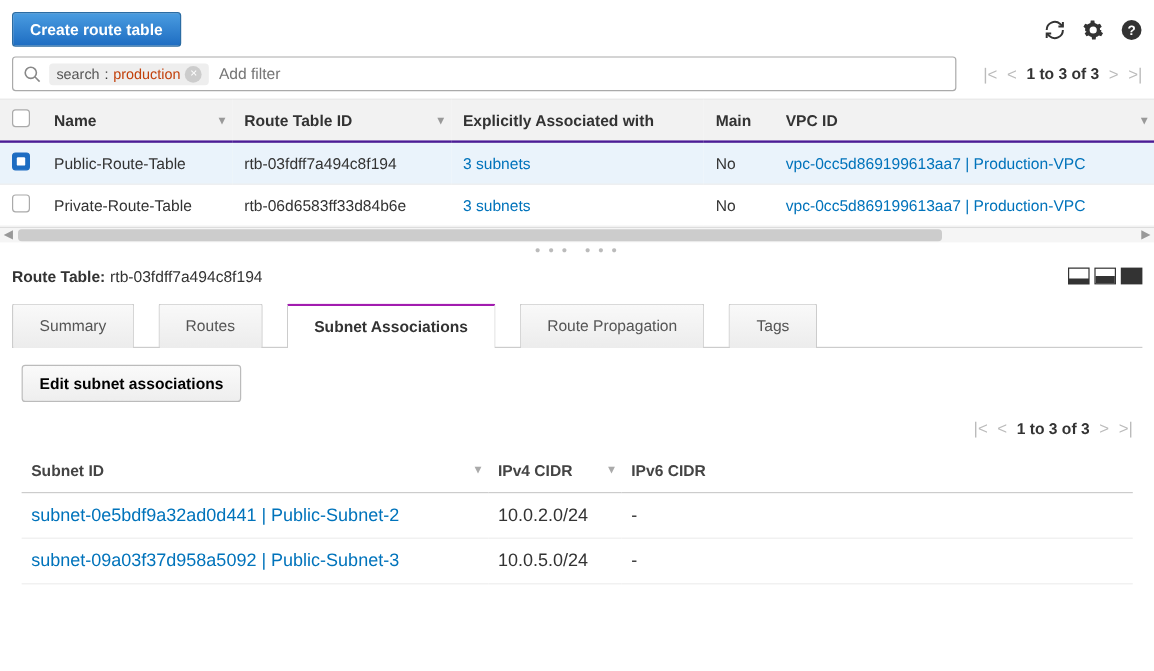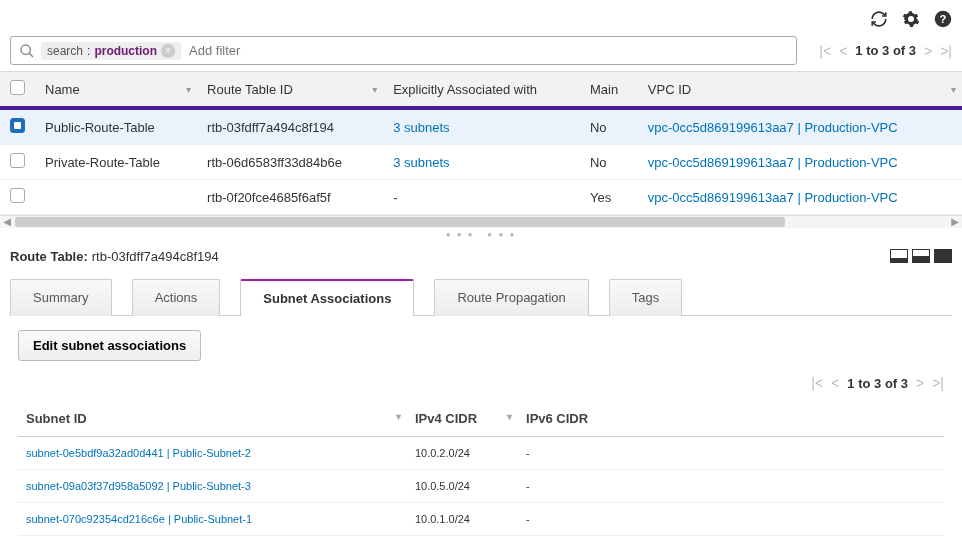--- a/index.html
+++ b/index.html
@@ -12,30 +12,30 @@
     .btn-secondary .caret { margin-left: 6px; }
     .toolbar-right { margin-left: auto; display: flex; gap: 14px; align-items: center; }
     .icon-btn { cursor: pointer; color: #333; display: inline-flex; }
     
     
     .search-row { display: flex; align-items: center; padding: 0 10px 6px 10px; gap: 22px; }
     .search-box { flex: 1; display: flex; align-items: center; border: 1px solid #aaa; border-radius: 3px; padding: 4px 8px; background: #fff; }
     .search-box svg { flex-shrink: 0; }
     .search-tag { background: #eee; border-radius: 3px; padding: 2px 6px; margin: 0 6px; font-size: 12px; display: inline-flex; align-items: center; gap: 4px; }
     .search-tag .tag-key { color: #555; }
-    .search-tag .tag-val { color: #701a75; font-weight: bold; }
+    .search-tag .tag-val { color: #c2410c; }
     .search-tag .tag-x { background: #ccc; color: #fff; border-radius: 50%; width: 14px; height: 14px; display: inline-flex; align-items: center; justify-content: center; font-size: 10px; cursor: pointer; }
     .search-box input { border: none; outline: none; flex: 1; font-size: 13px; color: #888; padding: 2px; }
     .pager { display: flex; align-items: center; gap: 8px; color: #888; font-size: 13px; }
     .pager .pg-btn { cursor: pointer; color: #bbb; font-size: 14px; }
     .pager .count { color: #333; font-weight: bold; text-align: center; }
     
     
     .tbl { width: 100%; border-collapse: collapse; }
-    .tbl thead th { background: #f2f2f2; border-top: 1px solid #ddd; border-bottom: 4px solid #4c1d95; padding: 8px 10px; text-align: left; font-weight: normal; font-size: 13px; color: #333; position: relative; }
+    .tbl thead th { background: #f2f2f2; border-top: 1px solid #ddd; border-bottom: 2px solid #4c1d95; padding: 8px 10px; text-align: left; font-weight: bold; font-size: 13px; color: #333; position: relative; }
     .tbl thead th .sort-caret { position: absolute; right: 6px; top: 50%; transform: translateY(-50%); color: #999; font-size: 10px; }
     .tbl tbody td { padding: 8px 10px; border-bottom: 1px solid #eee; font-size: 13px; }
     .tbl tbody tr.selected { background: #eaf3fb; }
     .tbl .chk-cell { width: 34px; text-align: center; }
     .chk { width: 15px; height: 15px; border: 1px solid #aaa; border-radius: 3px; display: inline-block; background: #fff; }
     .chk.checked { background: #1e6dc2; border-color: #1e6dc2; position: relative; }
     .chk.checked::after { content: ""; position: absolute; left: 3px; top: 3px; width: 7px; height: 7px; background: #fff; border-radius: 1px; }
     .link { color: #0073bb; cursor: pointer; }
     
     .hscroll { overflow-x: auto; border-bottom: 1px solid #ddd; }
@@ -59,26 +59,27 @@
     .tab.active { background: #fff; font-weight: bold; color: #333; border-top: 2px solid #a21caf; }
     
     
     .sub-section { padding: 14px 18px; }
     .btn-plain { background: linear-gradient(#fafafa,#eee); border: 1px solid #bbb; border-radius: 3px; padding: 7px 14px; font-weight: bold; cursor: pointer; font-size: 13px; }
     .sub-pager { display: flex; justify-content: flex-end; padding: 14px 0 10px 0; }
     
     .sub-tbl { width: 100%; border-collapse: collapse; }
     .sub-tbl thead th { text-align: left; padding: 10px 8px; border-bottom: 1px solid #ccc; font-weight: bold; font-size: 13px; color: #444; position: relative; }
     .sub-tbl thead th .sort-caret { position: absolute; right: 6px; color: #aaa; font-size: 10px; }
-    .sub-tbl tbody td { padding: 10px 8px; border-bottom: 1px solid #eee; font-size: 11px; }
+    .sub-tbl tbody td { padding: 10px 8px; border-bottom: 1px solid #eee; font-size: 15px; }
   </style>
 </head>
 <body>
 
 <div class="toolbar">
+  <button class="btn-primary">Create route table</button>
   <div class="toolbar-right">
     <span class="icon-btn">
       <svg width="18" height="18" viewBox="0 0 24 24" fill="none" stroke="#333" stroke-width="2.2">
           <path d="M3 12a9 9 0 0 1 15-6.7L21 8"></path>
           <path d="M21 3v5h-5"></path>
           <path d="M21 12a9 9 0 0 1-15 6.7L3 16"></path>
           <path d="M3 21v-5h5"></path>
         </svg>
     </span>
     <span class="icon-btn">
@@ -139,28 +140,20 @@
           <td class="link">vpc-0cc5d869199613aa7 | Production-VPC</td>
         </tr>
         <tr>
           <td class="chk-cell"><span class="chk"></span></td>
           <td>Private-Route-Table</td>
           <td>rtb-06d6583ff33d84b6e</td>
           <td class="link">3 subnets</td>
           <td>No</td>
           <td class="link">vpc-0cc5d869199613aa7 | Production-VPC</td>
         </tr>
-        <tr>
-          <td class="chk-cell"><span class="chk"></span></td>
-          <td></td>
-          <td>rtb-0f20fce4685f6af5f</td>
-          <td>-</td>
-          <td>Yes</td>
-          <td class="link">vpc-0cc5d869199613aa7 | Production-VPC</td>
-        </tr>
       </tbody>
 </table>
 </div>
 <div class="hscroll-track">
   <div class="hscroll-arrow">◀</div>
   <div class="hscroll-thumb"></div>
   <div style="flex:1"></div>
   <div class="hscroll-arrow">▶</div>
 </div>
 <div class="dots">● ● ● &nbsp; ● ● ●</div>
@@ -170,21 +163,21 @@
   <span>rtb-03fdff7a494c8f194</span>
   <div class="detail-hdr-right">
     <div class="layout-btn min"></div>
     <div class="layout-btn half"></div>
     <div class="layout-btn"></div>
   </div>
 </div>
 
 <div class="tabs">
   <div class="tab">Summary</div>
-  <div class="tab">Actions</div>
+  <div class="tab">Routes</div>
   <div class="tab active">Subnet Associations</div>
   <div class="tab">Route Propagation</div>
   <div class="tab">Tags</div>
 </div>
 
 <div class="sub-section">
   <button class="btn-plain">Edit subnet associations</button>
   <div class="sub-pager">
     <div class="pager">
       <span class="pg-btn">|&lt;</span>
@@ -206,20 +199,15 @@
         <tr>
           <td class="link">subnet-0e5bdf9a32ad0d441 | Public-Subnet-2</td>
           <td>10.0.2.0/24</td>
           <td>-</td>
         </tr>
         <tr>
           <td class="link">subnet-09a03f37d958a5092 | Public-Subnet-3</td>
           <td>10.0.5.0/24</td>
           <td>-</td>
         </tr>
-        <tr>
-          <td class="link">subnet-070c92354cd216c6e | Public-Subnet-1</td>
-          <td>10.0.1.0/24</td>
-          <td>-</td>
-        </tr>
       </tbody>
   </table>
 </div>
 
 </body></html>

